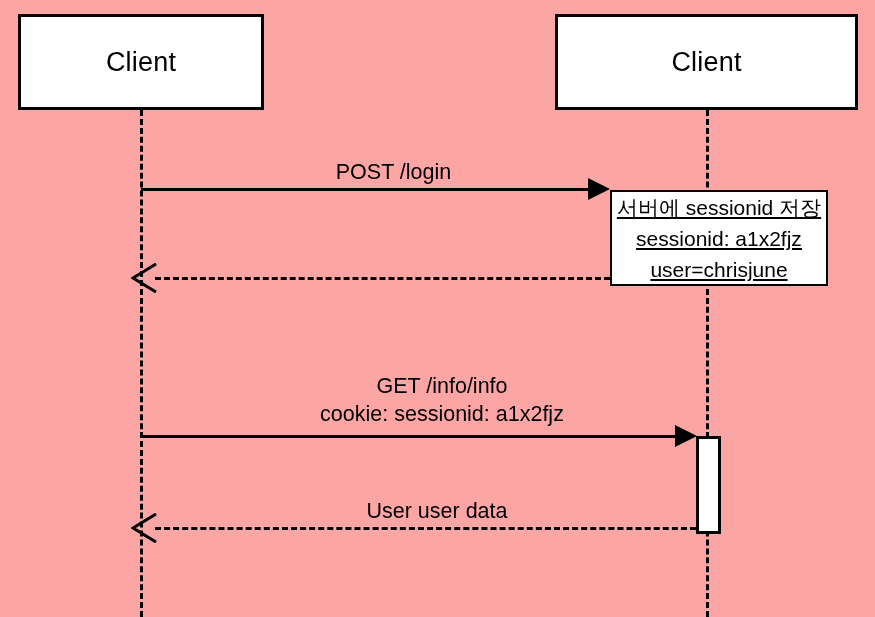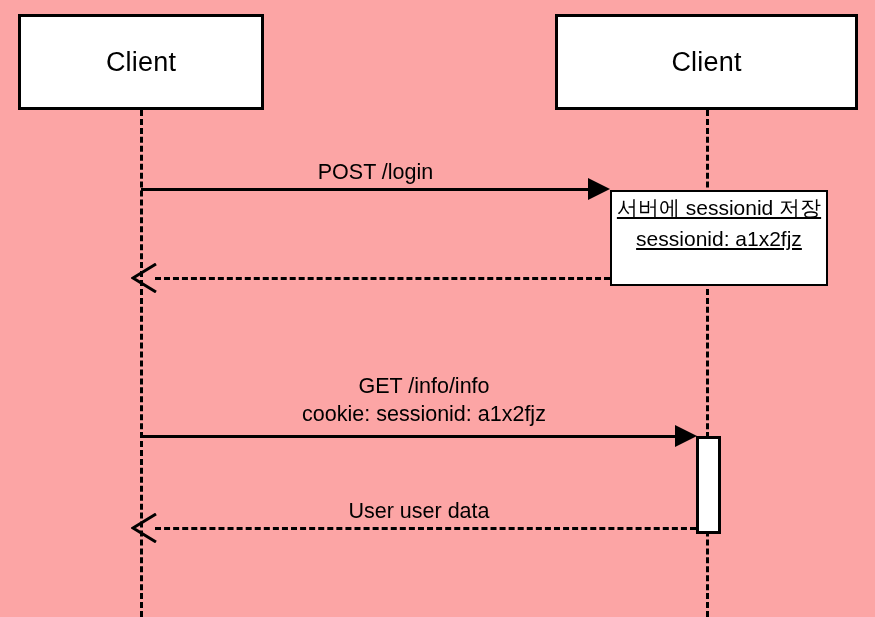--- a/index.html
+++ b/index.html
@@ -89,20 +89,21 @@
     width: 26px;
     height: 30px;
   }
   .msg-label {
     position: absolute;
     text-align: center;
     color: #000000;
     font-size: 21.5px;
     line-height: 28px;
     white-space: nowrap;
+    padding-left: 18px;
   }
   .msg-label b {
     font-weight: bold;
   }
 </style>
 </head>
 <body>
 
 <div id="canvas">
 
@@ -117,20 +118,21 @@
     <span class="plabel">Client</span>
   </div>
 
   <div class="msg-label" style="left:141px; top:158px; width:469px;">POST /login</div>
   <div class="msg-line solid" style="left:141px; top:188px; width:447px;"></div>
   <div class="arrowhead-filled" style="left:588px; top:178px;"></div>
 
   <div class="note" style="left:610px; top:190px; width:218px; height:96px;text-decoration:underline;">
     <div class="nline overflow">서버에 sessionid 저장</div>
     <div class="nline">sessionid: a1x2fjz</div>
+    <div class="nline">user=chrisjune</div>
   </div>
 
   <div class="msg-line dashed" style="left:155px; top:277px; width:455px;"></div>
   <svg class="arrowhead-open" style="left:131px; top:263px;" viewBox="0 0 26 30">
     <polyline points="25,1 2,15 25,29" fill="none" stroke="#000000" stroke-width="3"></polyline>
   </svg>
 
   <div class="msg-label" style="left:141px; top:372px; width:566px;">
     <div>GET /info/info</div>
     <div>cookie: sessionid: a1x2fjz</div>

